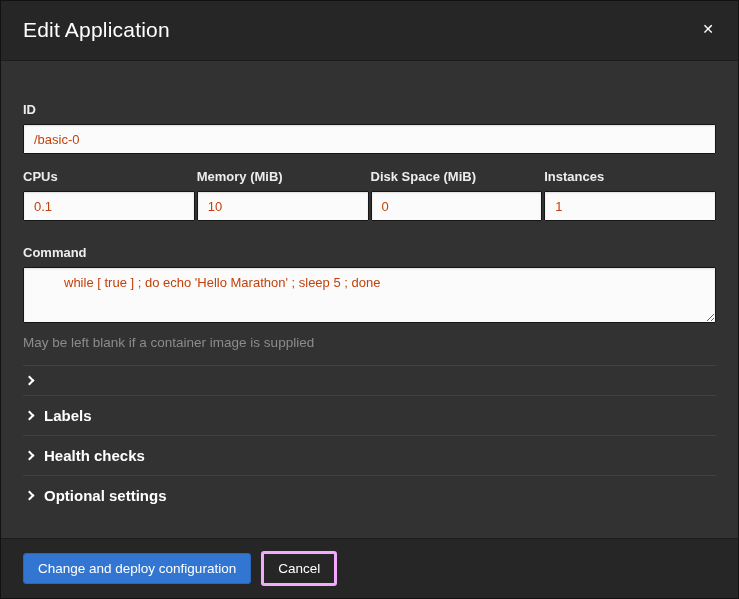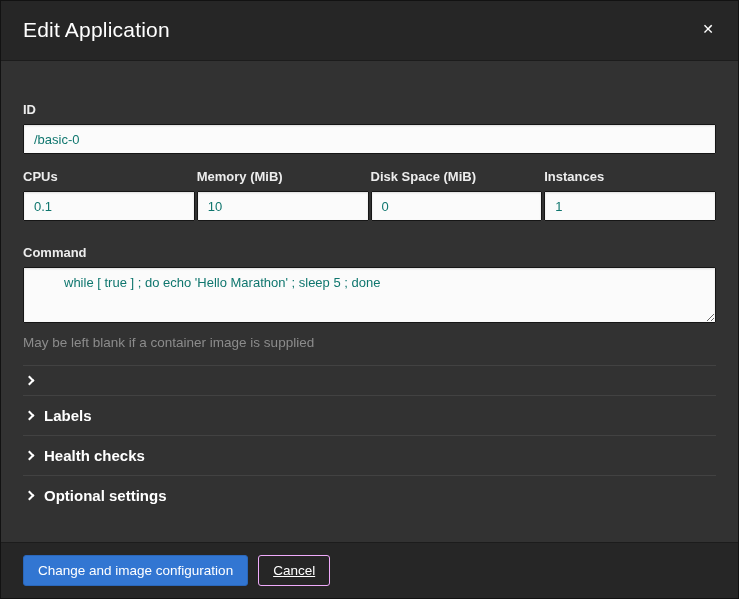--- a/index.html
+++ b/index.html
@@ -30,21 +30,21 @@
 
   
   .modal-body { flex: 1 1 auto; padding: 17px 22px 0 22px; overflow: hidden; }
 
   .form-group { margin-bottom: 15px; margin-top: 24px; }
   .field-label {
     display: block; color: #ededed; font-size: 13px; font-weight: 700;
     margin-bottom: 7px;
   }
   .text-input, .text-area {
-    width: 100%; background: #fbfbfb; color: #0f766e;
+    width: 100%; background: #fbfbfb; color: #c2410c;
     border: 1px solid #161616; border-radius: 1px;
     padding: 6px 10px; font-size: 13px;
     font-family: "Liberation Sans", sans-serif;
     box-shadow: inset 0 1px 2px rgba(0,0,0,.12);
     outline: none;
   }
   .text-input { height: 30px; }
   .text-area { height: 56px; resize: both; line-height: 1.4; padding-left: 40px; }
 
   .field-row {
@@ -79,21 +79,21 @@
   }
   .btn {
     font-family: "Liberation Sans", sans-serif;
     font-size: 13.5px; border-radius: 3px; cursor: pointer;
     padding: 8px 14px; line-height: 1;
   }
   .btn-primary {
     background: #3276d2; border: 1px solid #2a67bb; color: #ffffff; font-weight: 400;
   }
   .btn-cancel {
-    background: transparent; border: 1px solid #f0abfc; color: #ffffff; font-weight: 400; text-decoration: underline;
+    background: transparent; border: 3px solid #f0abfc; color: #ffffff; font-weight: 400;
   }
 </style>
 </head>
 <body>
 
 <div class="modal">
 
   <div class="modal-header">
     <div class="modal-title">Edit Application</div>
     <button class="close-btn">✕</button>
@@ -145,17 +145,17 @@
       </div>
       <div class="accordion-row">
         <span class="chevron-right"></span>
         <span class="accordion-label">Optional settings</span>
       </div>
     </div>
 
   </div>
 
   <div class="modal-footer">
-    <button class="btn btn-primary">Change and image configuration</button>
+    <button class="btn btn-primary">Change and deploy configuration</button>
     <button class="btn btn-cancel">Cancel</button>
   </div>
 
 </div>
 
 </body></html>

